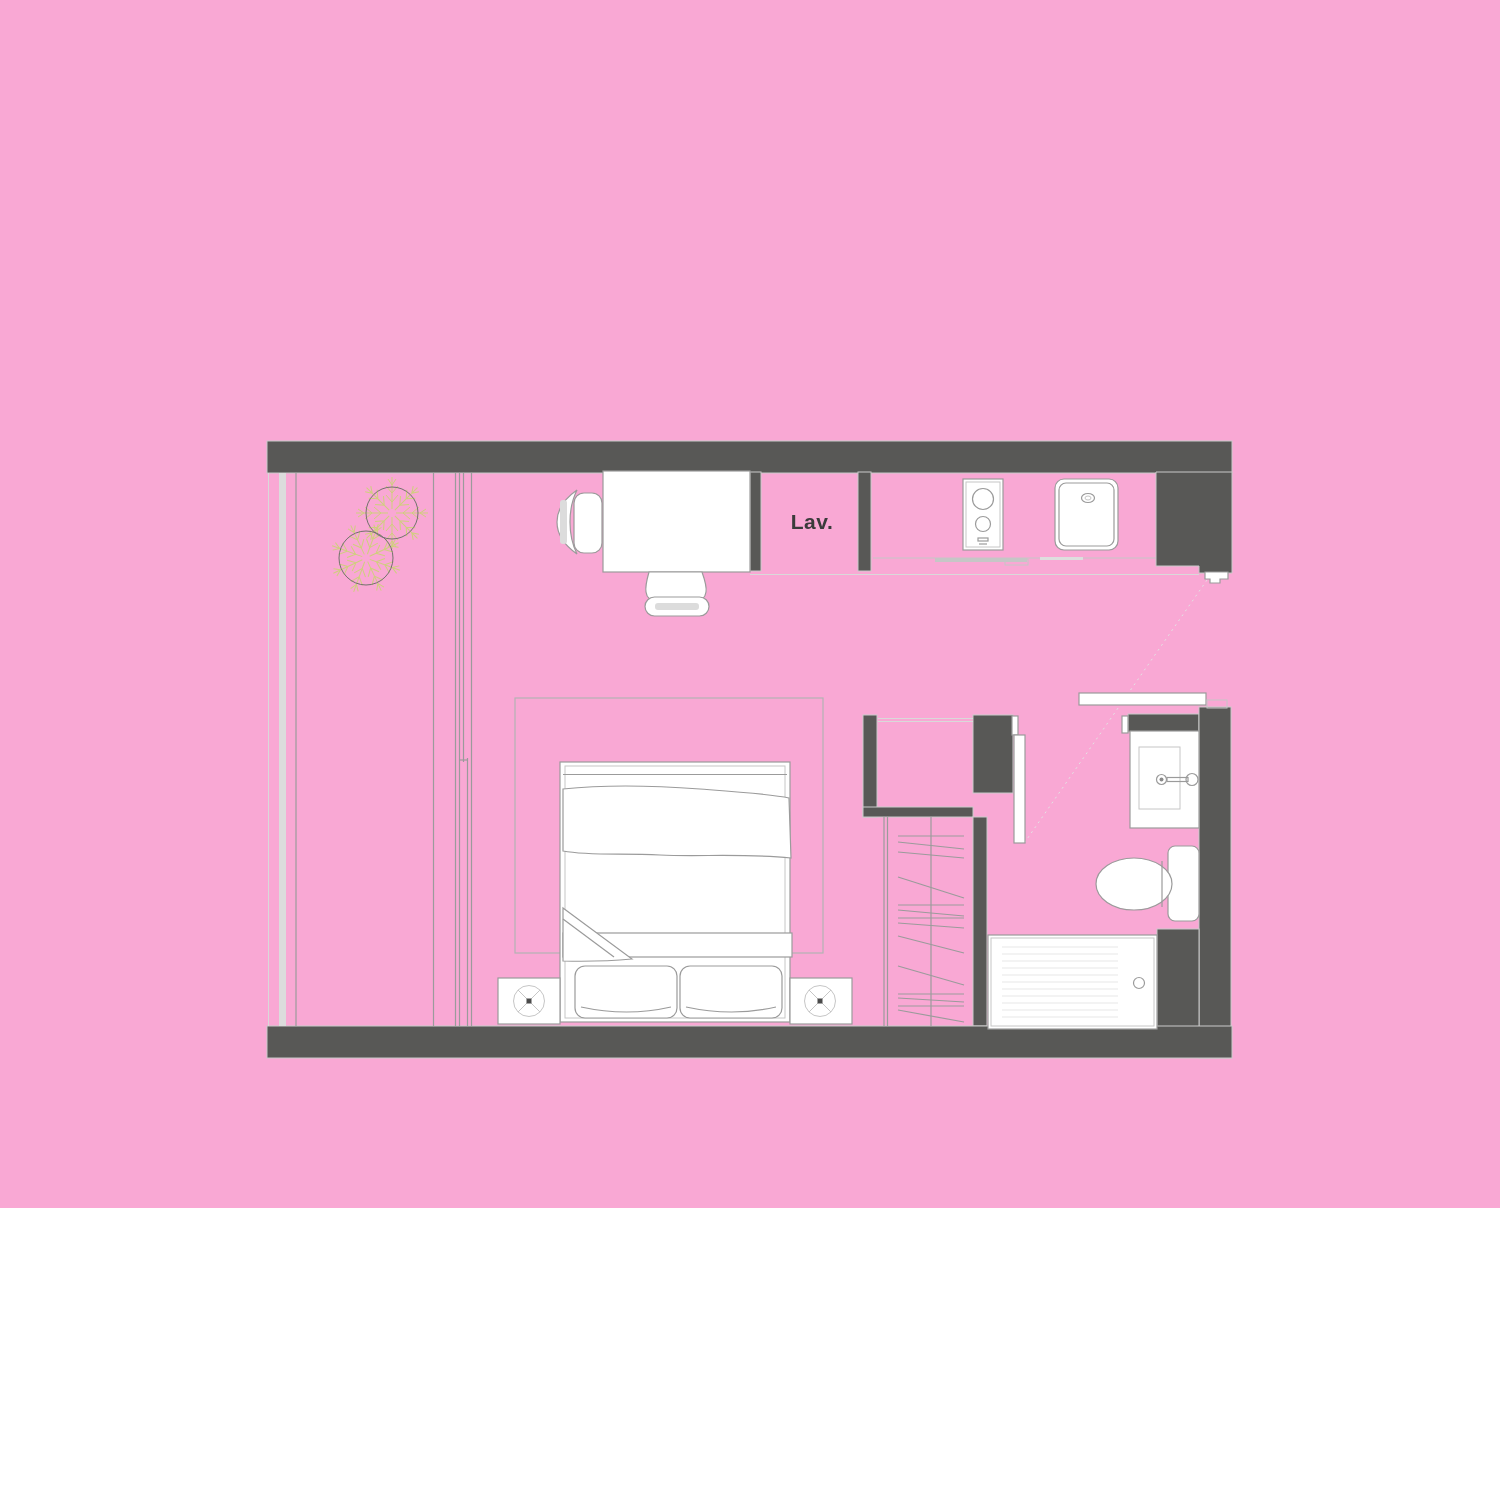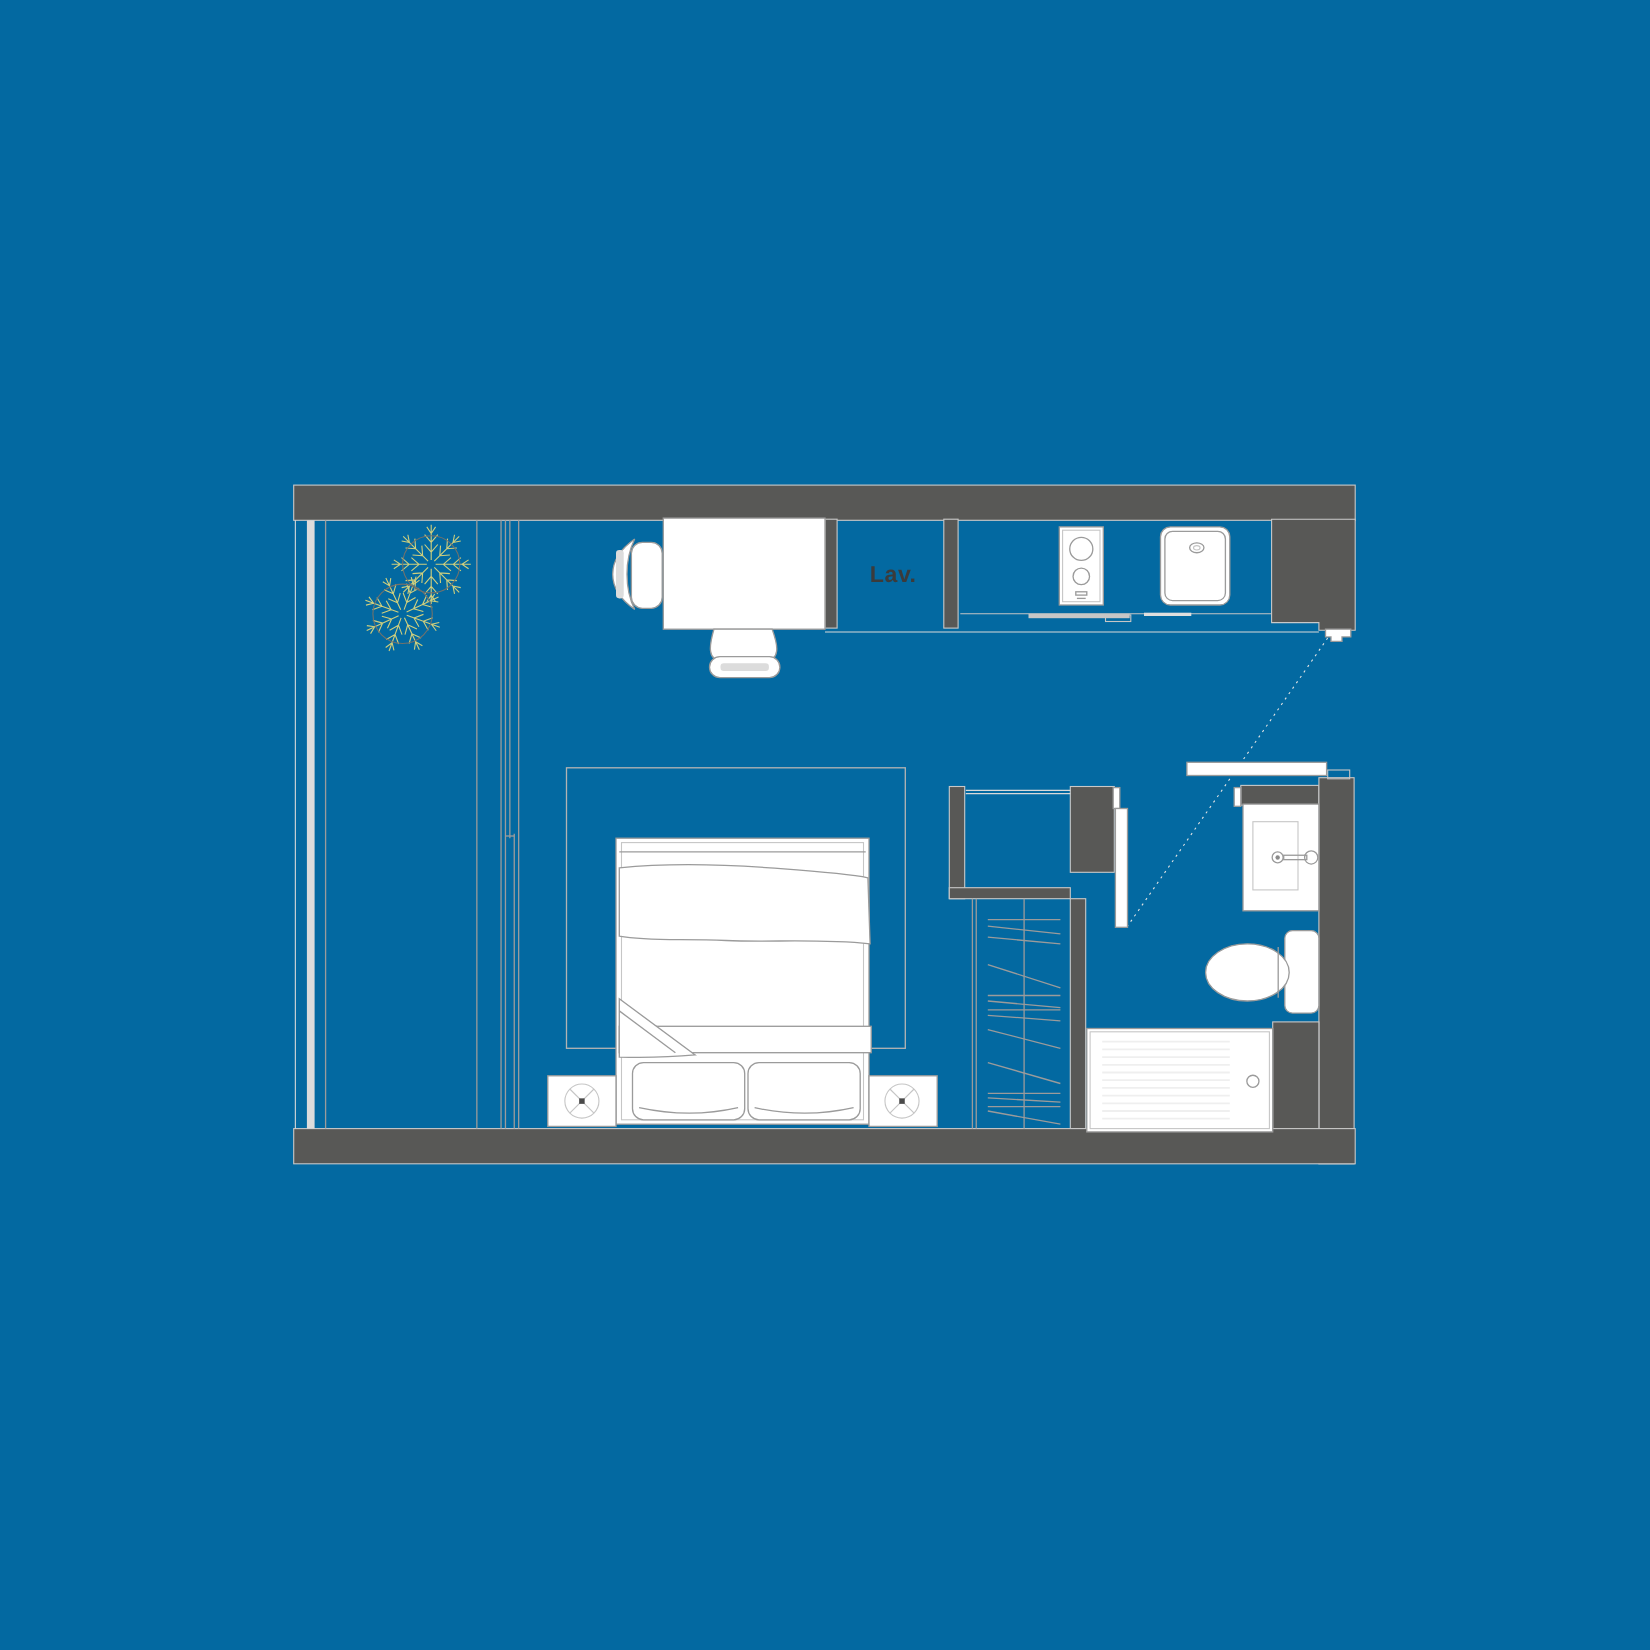--- a/index.html
+++ b/index.html
@@ -1,16 +1,16 @@
 <!DOCTYPE html>
 <html style="--wall: #585856; --wall_outline: #c9c9c9; --furniture: #9b9b9b; --furniture_light: #c6c6c6; --light_line: #d9d9d9; --glass: #dcdcdc; --shade: #dcdcdc; --texture: #efefef; --plant: #cfcf7d; --plant_circle: #72726c; --label: #3b3b3b;"><head>
 <meta charset="utf-8">
 <style>
   html,body{margin:0;padding:0;background:#ffffff;}
-  .canvas{position:relative;width:1500px;height:1500px;background:#0369a1;overflow:hidden;
+  .canvas{position:relative;width:1500px;height:1208px;background:#f9a8d4;overflow:hidden;
           font-family:"Liberation Sans", sans-serif;}
   svg{position:absolute;left:0;top:0;}
   .wall{fill:var(--wall);stroke:var(--wall_outline);stroke-width:1;}
   .furn{fill:#ffffff;stroke:var(--furniture);stroke-width:1.2;}
   .furn-nf{fill:none;stroke:var(--furniture);stroke-width:1.2;}
   .furn-lt{fill:none;stroke:var(--furniture_light);stroke-width:1;}
   .lite{stroke:var(--light_line);stroke-width:1;fill:none;}
   .glass{fill:var(--glass);stroke:none;}
   .shade{fill:var(--shade);stroke:none;}
   .tex{stroke:var(--texture);stroke-width:1.6;fill:none;}

